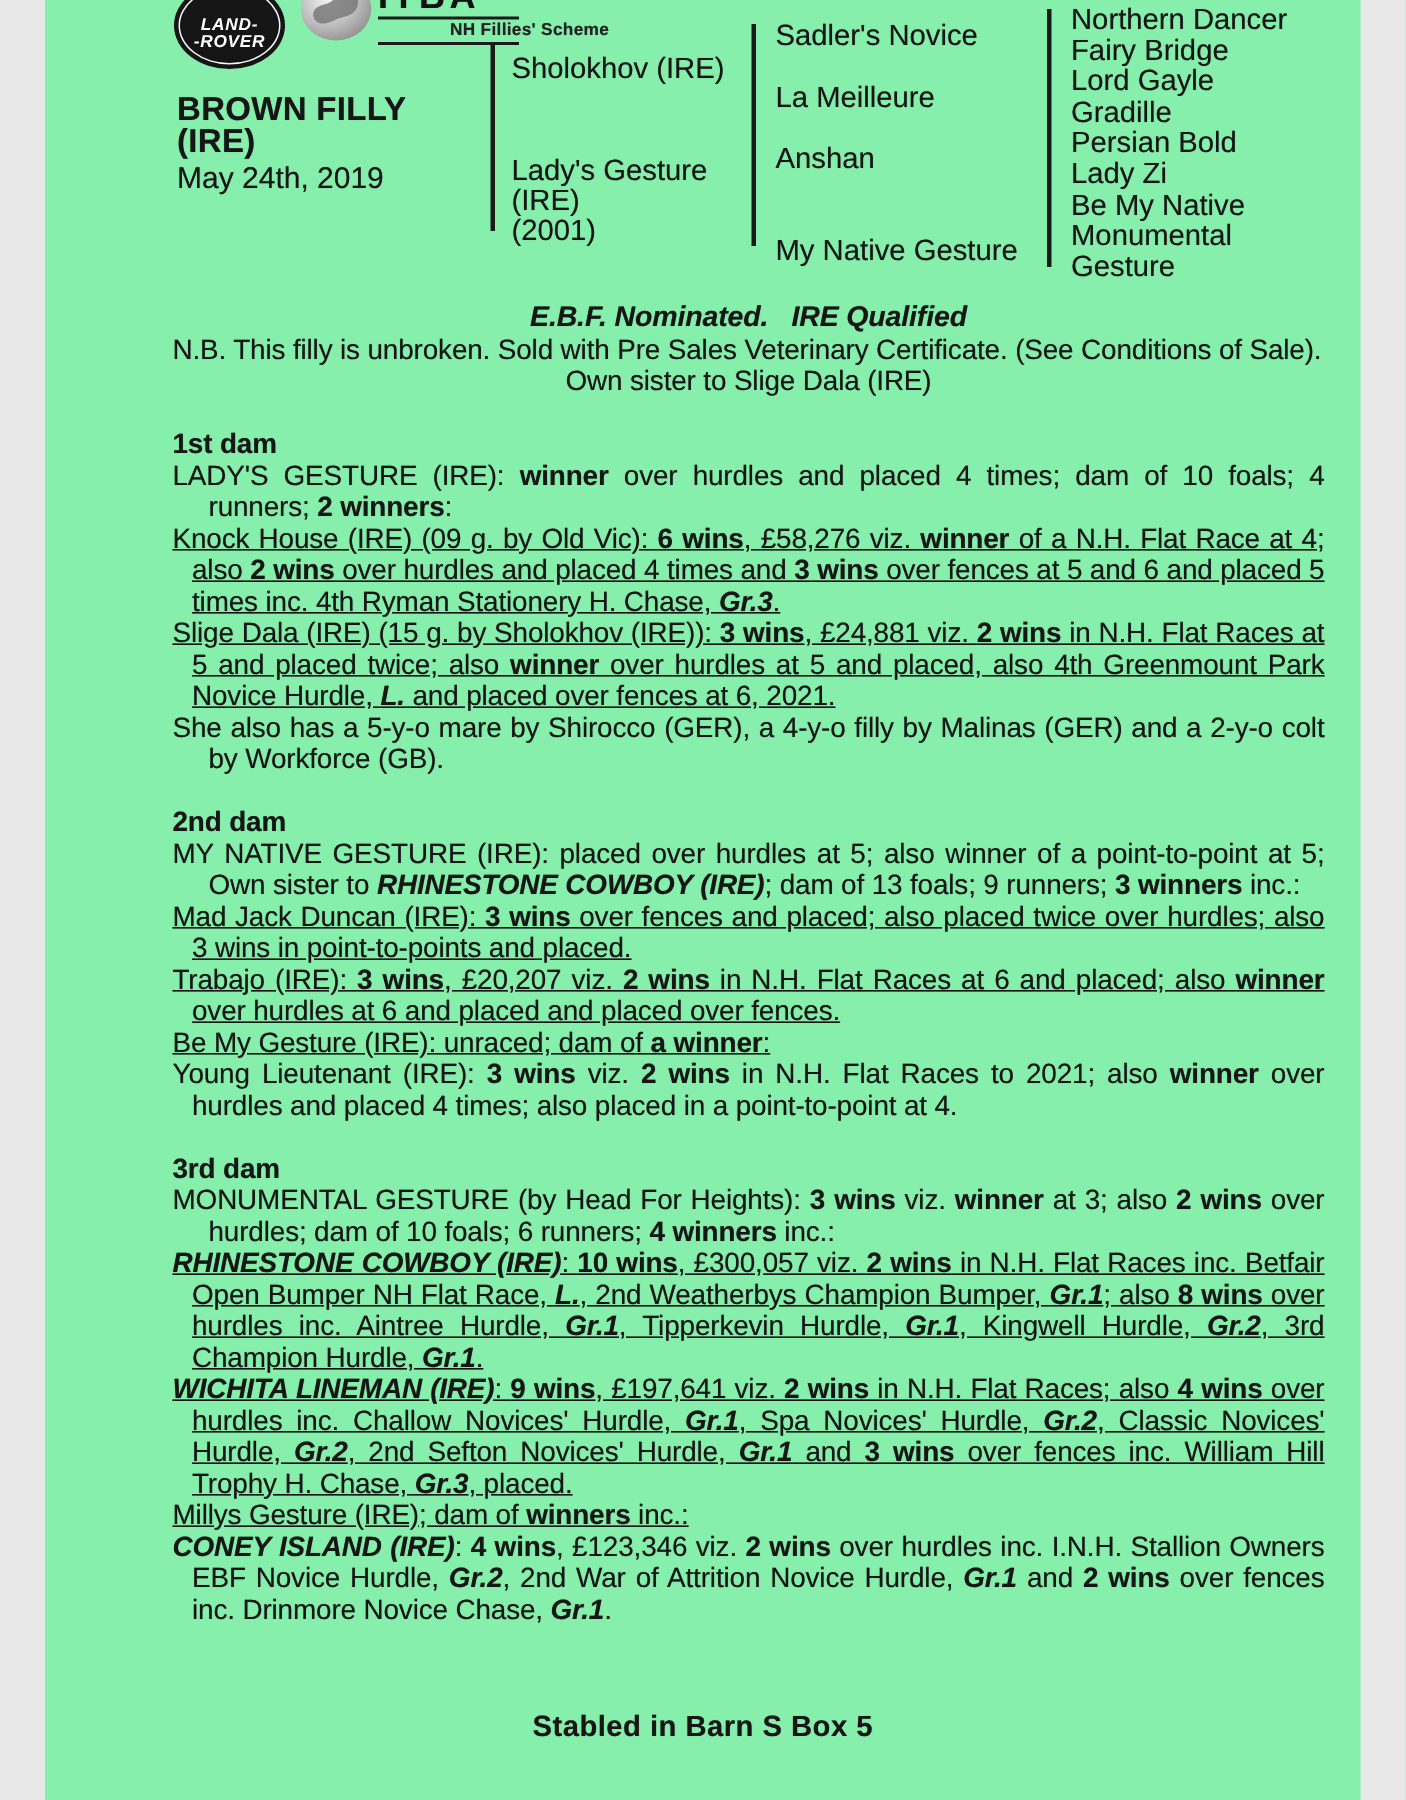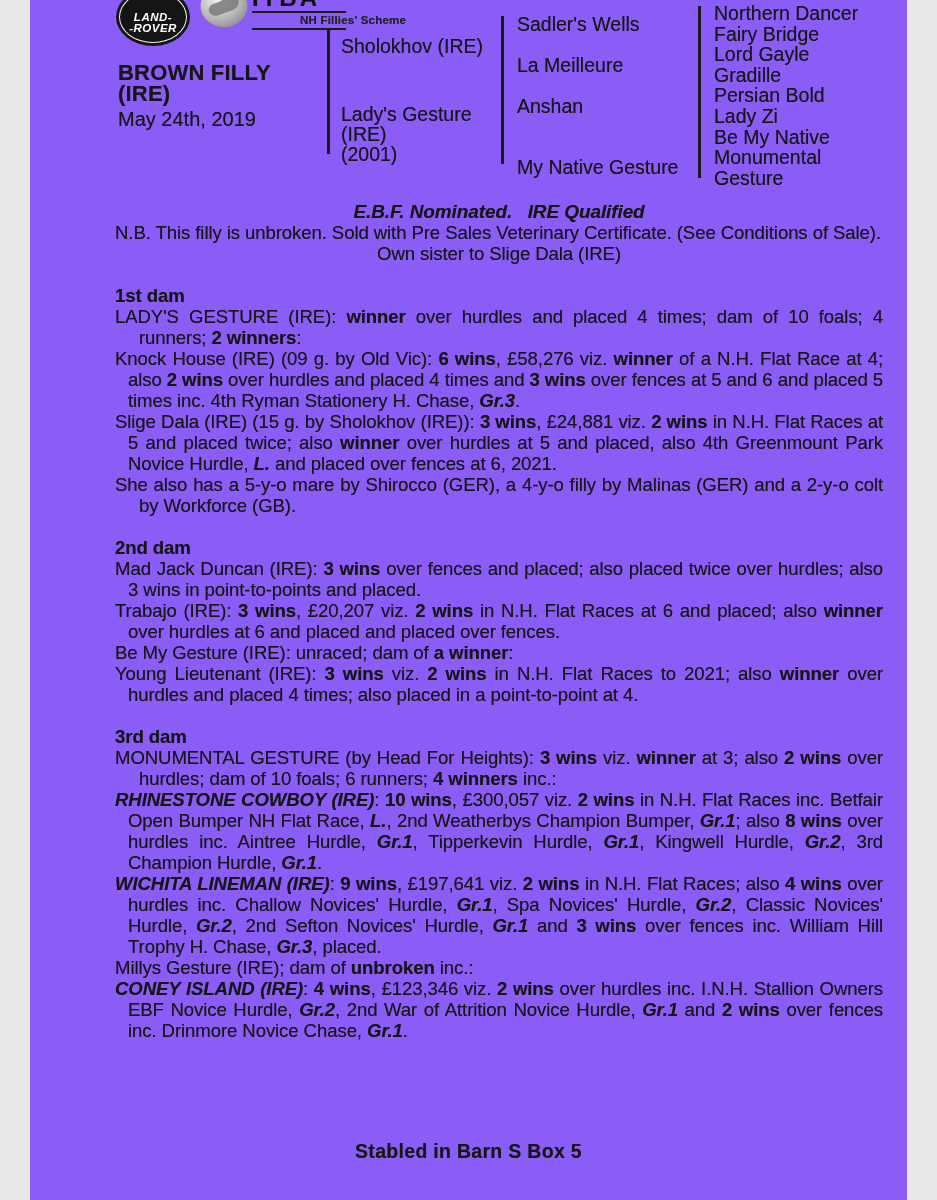--- a/index.html
+++ b/index.html
@@ -1,17 +1,17 @@
 <!DOCTYPE html>
 <html><head>
 <meta charset="utf-8">
 <style>
   html,body{margin:0;padding:0;background:#e8e8e8;}
   .page{
-    position:relative;width:877px;height:1200px;background:#8b5cf6;
+    position:relative;width:877px;height:1200px;background:#86efac;
     font-family:"Liberation Sans","DejaVu Sans",sans-serif;color:#161616;
     overflow:hidden;margin:0 auto;
     text-shadow:0 0 .45px rgba(20,20,20,.55);
   }
   
   .lr-logo{position:absolute;left:86px;top:-12px;width:74px;height:58px;
     background:#151515;border-radius:50%;}
   .lr-ring{position:absolute;inset:3px;border:1.5px solid #f5f5f5;border-radius:50%;}
   .lr-text{position:absolute;inset:0;display:flex;flex-direction:column;align-items:center;
     justify-content:center;padding-top:12px;color:#fff;font-weight:bold;font-style:italic;
@@ -39,21 +39,21 @@
   .g2-3{left:487px;top:157px;width:176px;}
   .g3list{left:684px;top:3px;width:168px;line-height:20.6px;}
   
   .bodytext{position:absolute;left:85px;top:201px;width:768px;font-size:18.6px;line-height:21px;
     letter-spacing:-0.1px;text-align:justify;}
   .bodytext p{margin:0;}
   .ebf{text-align:center;font-weight:bold;font-size:19px;white-space:pre-wrap;font-style:italic;}
   .sister{text-align:center;}
   .h{font-weight:bold;margin-top:21px !important;text-align:left;}
   .d{padding-left:24px;text-indent:-24px;}
-  .p1{margin-left:10px;padding-left:13px;text-indent:-13px;}
+  .p1{margin-left:10px;padding-left:13px;text-indent:-13px;text-decoration:underline;}
   .p2{margin-left:22px;padding-left:13px;text-indent:-13px;}
   .b{font-weight:bold;}
   .bi{font-weight:bold;font-style:italic;}
   
   .stabled{position:absolute;left:0;top:1140px;width:100%;text-align:center;
     font-size:19.5px;font-weight:bold;letter-spacing:.3px;}
 </style>
 </head>
 <body>
 
@@ -101,21 +101,21 @@
   <div class="ped-bar bar2"></div>
   <div class="ped-bar bar3"></div>
 
   <div class="ped sire">Sholokhov (IRE)</div>
   <div class="ped damblk">
     <div>Lady's Gesture</div>
     <div>(IRE)</div>
     <div>(2001)</div>
   </div>
 
-  <div class="ped g2-0">Sadler's Wells</div>
+  <div class="ped g2-0">Sadler's Novice</div>
   <div class="ped g2-1">La Meilleure</div>
   <div class="ped g2-2">Anshan</div>
   <div class="ped g2-3">My Native Gesture</div>
 
   <div class="ped g3list">
     <div>Northern Dancer</div>
     <div>Fairy Bridge</div>
     <div>Lord Gayle</div>
     <div>Gradille</div>
     <div>Persian Bold</div>
@@ -128,28 +128,29 @@
     <div class="ebf">E.B.F. Nominated.   IRE Qualified</div>
     <p class="nb">N.B. This filly is unbroken. Sold with Pre Sales Veterinary Certificate. (See Conditions of Sale).</p>
     <div class="sister">Own sister to Slige Dala (IRE)</div>
     <div id="paragraphs">
         <p class="h"><span>1st dam</span></p>
         <p class="d"><span>LADY'S GESTURE (IRE): </span><span class="b">winner</span><span> over hurdles and placed 4 times; dam of 10 foals; 4 runners; </span><span class="b">2 winners</span><span>:</span></p>
         <p class="p1"><span>Knock House (IRE) (09 g. by Old Vic): </span><span class="b">6 wins</span><span>, £58,276 viz. </span><span class="b">winner</span><span> of a N.H. Flat Race at 4; also </span><span class="b">2 wins</span><span> over hurdles and placed 4 times and </span><span class="b">3 wins</span><span> over fences at 5 and 6 and placed 5 times inc. 4th Ryman Stationery H. Chase, </span><span class="bi">Gr.3</span><span>.</span></p>
         <p class="p1"><span>Slige Dala (IRE) (15 g. by Sholokhov (IRE)): </span><span class="b">3 wins</span><span>, £24,881 viz. </span><span class="b">2 wins</span><span> in N.H. Flat Races at 5 and placed twice; also </span><span class="b">winner</span><span> over hurdles at 5 and placed, also 4th Greenmount Park Novice Hurdle, </span><span class="bi">L.</span><span> and placed over fences at 6, 2021.</span></p>
         <p class="d"><span>She also has a 5-y-o mare by Shirocco (GER), a 4-y-o filly by Malinas (GER) and a 2-y-o colt by Workforce (GB).</span></p>
         <p class="h"><span>2nd dam</span></p>
+        <p class="d"><span>MY NATIVE GESTURE (IRE): placed over hurdles at 5; also winner of a point-to-point at 5; Own sister to </span><span class="bi">RHINESTONE COWBOY (IRE)</span><span>; dam of 13 foals; 9 runners; </span><span class="b">3 winners</span><span> inc.:</span></p>
         <p class="p1"><span>Mad Jack Duncan (IRE): </span><span class="b">3 wins</span><span> over fences and placed; also placed twice over hurdles; also 3 wins in point-to-points and placed.</span></p>
         <p class="p1"><span>Trabajo (IRE): </span><span class="b">3 wins</span><span>, £20,207 viz. </span><span class="b">2 wins</span><span> in N.H. Flat Races at 6 and placed; also </span><span class="b">winner</span><span> over hurdles at 6 and placed and placed over fences.</span></p>
         <p class="p1"><span>Be My Gesture (IRE): unraced; dam of </span><span class="b">a winner</span><span>:</span></p>
         <p class="p2"><span>Young Lieutenant (IRE): </span><span class="b">3 wins</span><span> viz. </span><span class="b">2 wins</span><span> in N.H. Flat Races to 2021; also </span><span class="b">winner</span><span> over hurdles and placed 4 times; also placed in a point-to-point at 4.</span></p>
         <p class="h"><span>3rd dam</span></p>
         <p class="d"><span>MONUMENTAL GESTURE (by Head For Heights): </span><span class="b">3 wins</span><span> viz. </span><span class="b">winner</span><span> at 3; also </span><span class="b">2 wins</span><span> over hurdles; dam of 10 foals; 6 runners; </span><span class="b">4 winners</span><span> inc.:</span></p>
         <p class="p1"><span class="bi">RHINESTONE COWBOY (IRE)</span><span>: </span><span class="b">10 wins</span><span>, £300,057 viz. </span><span class="b">2 wins</span><span> in N.H. Flat Races inc. Betfair Open Bumper NH Flat Race, </span><span class="bi">L.</span><span>, 2nd Weatherbys Champion Bumper, </span><span class="bi">Gr.1</span><span>; also </span><span class="b">8 wins</span><span> over hurdles inc. Aintree Hurdle, </span><span class="bi">Gr.1</span><span>, Tipperkevin Hurdle, </span><span class="bi">Gr.1</span><span>, Kingwell Hurdle, </span><span class="bi">Gr.2</span><span>, 3rd Champion Hurdle, </span><span class="bi">Gr.1</span><span>.</span></p>
         <p class="p1"><span class="bi">WICHITA LINEMAN (IRE)</span><span>: </span><span class="b">9 wins</span><span>, £197,641 viz. </span><span class="b">2 wins</span><span> in N.H. Flat Races; also </span><span class="b">4 wins</span><span> over hurdles inc. Challow Novices' Hurdle, </span><span class="bi">Gr.1</span><span>, Spa Novices' Hurdle, </span><span class="bi">Gr.2</span><span>, Classic Novices' Hurdle, </span><span class="bi">Gr.2</span><span>, 2nd Sefton Novices' Hurdle, </span><span class="bi">Gr.1</span><span> and </span><span class="b">3 wins</span><span> over fences inc. William Hill Trophy H. Chase, </span><span class="bi">Gr.3</span><span>, placed.</span></p>
-        <p class="p1"><span>Millys Gesture (IRE); dam of </span><span class="b">unbroken</span><span> inc.:</span></p>
+        <p class="p1"><span>Millys Gesture (IRE); dam of </span><span class="b">winners</span><span> inc.:</span></p>
         <p class="p2"><span class="bi">CONEY ISLAND (IRE)</span><span>: </span><span class="b">4 wins</span><span>, £123,346 viz. </span><span class="b">2 wins</span><span> over hurdles inc. I.N.H. Stallion Owners EBF Novice Hurdle, </span><span class="bi">Gr.2</span><span>, 2nd War of Attrition Novice Hurdle, </span><span class="bi">Gr.1</span><span> and </span><span class="b">2 wins</span><span> over fences inc. Drinmore Novice Chase, </span><span class="bi">Gr.1</span><span>.</span></p>
       </div>
   </div>
 
   <div class="stabled">Stabled in Barn S Box 5</div>
 
 </div>
 
 </body></html>

